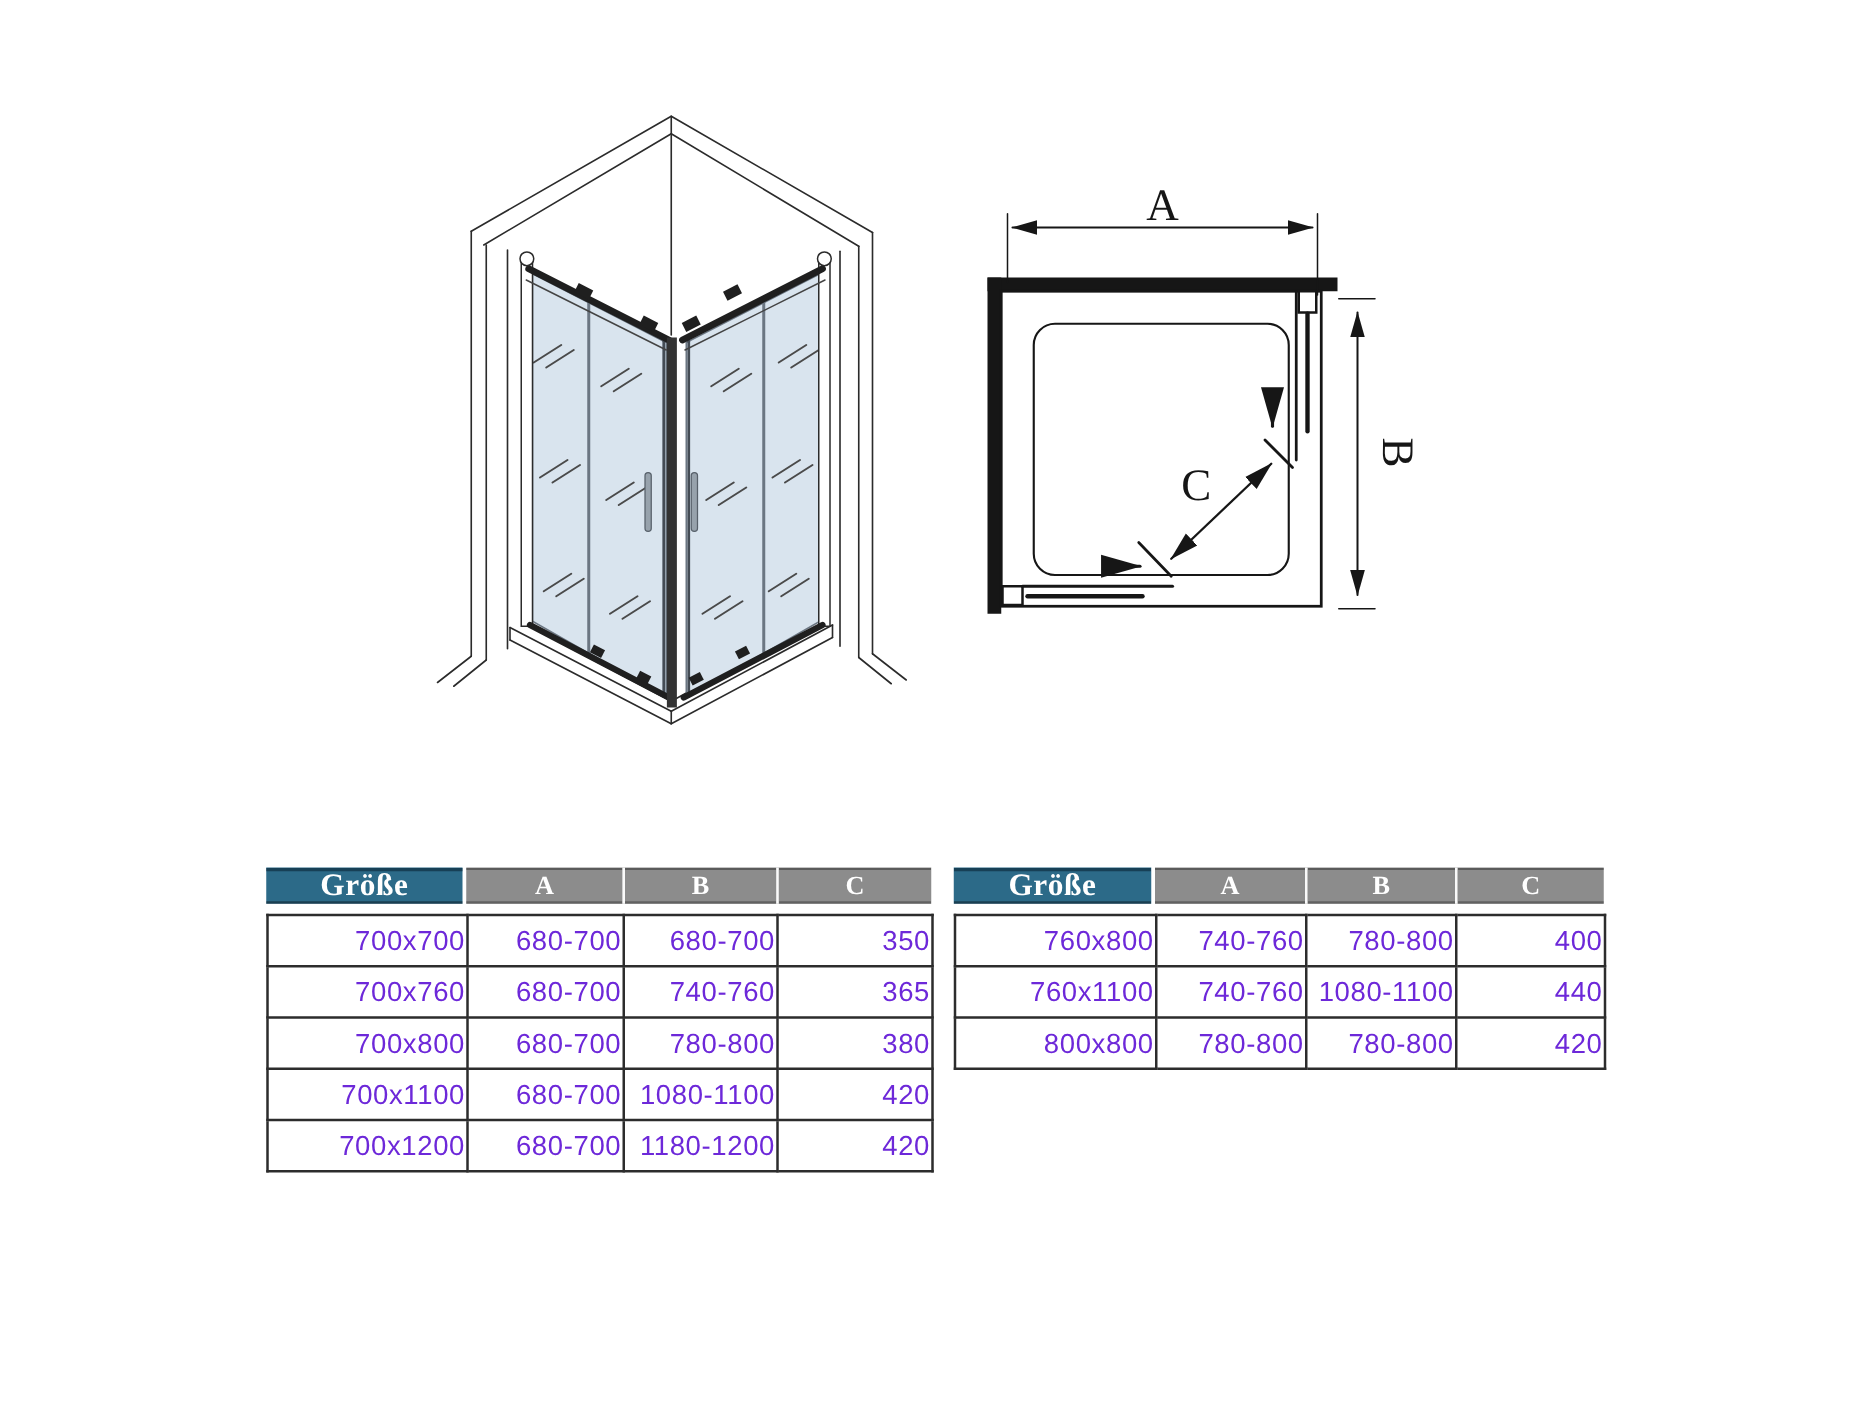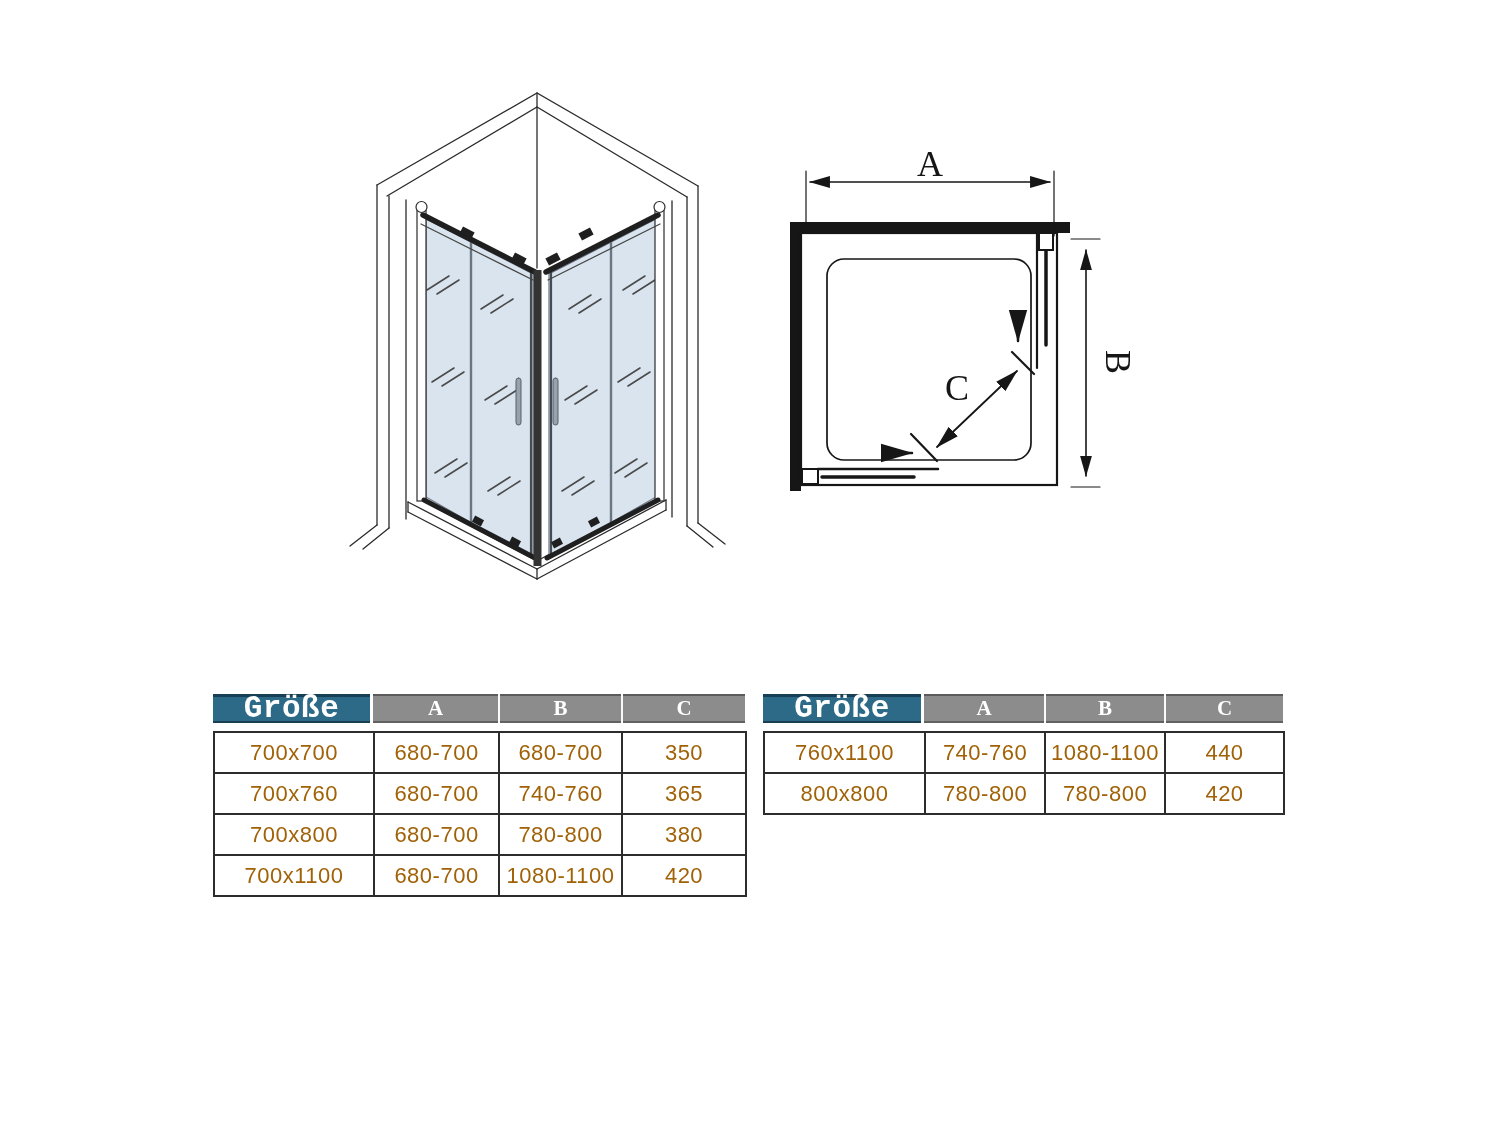--- a/index.html
+++ b/index.html
@@ -3,30 +3,30 @@
 <meta charset="utf-8">
 <style>
   html,body{margin:0;padding:0;background:#ffffff;}
   .canvas{position:relative;width:1500px;height:1125px;background:#ffffff;overflow:hidden;
           font-family:"Liberation Sans",sans-serif;}
   svg text{font-family:"Liberation Serif",serif;}
   .spec-table{position:absolute;}
   .hdr{display:flex;height:29px;}
   .hcell{box-sizing:border-box;display:flex;align-items:center;justify-content:center;
          color:#ffffff;height:29px;}
-  .hcell.size{background:#2c6a88;font-family:Liberation Mono, monospace;font-weight:bold;
-         font-size:31px;letter-spacing:0.5px;margin-right:3px;
+  .hcell.size{background:#2c6a88;font-family:Liberation Serif, serif;font-weight:bold;
+         font-size:25px;letter-spacing:0.5px;margin-right:3px;
          box-shadow:inset 0 3px 0 rgba(12,42,60,.65), inset 0 -2px 0 rgba(0,0,0,.40);}
   .hcell.col{background:#8c8c8c;font-family:"Liberation Serif",serif;font-weight:bold;
          font-size:21px;
          box-shadow:inset 0 2px 0 rgba(0,0,0,.35), inset 0 -2px 0 rgba(0,0,0,.30);}
   .hcell.col + .hcell.col{border-left:2px solid #fafafa;}
   table.body{border-collapse:collapse;table-layout:fixed;margin-top:8px;width:100%;}
-  table.body td{box-sizing:border-box;border:2px solid #2c2c2c;height:41px;text-align:center;
-         vertical-align:middle;font-size:22px;color:#a16207;letter-spacing:0.5px;
+  table.body td{box-sizing:border-box;border:2px solid #2c2c2c;height:41px;text-align:right;
+         vertical-align:middle;font-size:22px;color:#6d28d9;letter-spacing:0.5px;
          font-family:"Liberation Sans",sans-serif;background:#ffffff;}
 </style>
 </head>
 <body>
 
 <div class="canvas">
 
   <svg width="1500" height="1125" viewBox="0 0 1500 1125" style="position:absolute;left:0;top:0;">
     <defs>
       <marker id="arr" viewBox="0 0 12 8" refX="11.5" refY="4" markerWidth="13" markerHeight="9" orient="auto-start-reverse">
@@ -197,40 +197,52 @@
             <td>680-700</td>
             <td>780-800</td>
             <td>380</td>
           </tr>
           <tr>
             <td>700x1100</td>
             <td>680-700</td>
             <td>1080-1100</td>
             <td>420</td>
           </tr>
+          <tr>
+            <td>700x1200</td>
+            <td>680-700</td>
+            <td>1180-1200</td>
+            <td>420</td>
+          </tr>
         </tbody>
     </table>
   </div>
 
   <div class="spec-table" style="left:763px;top:694px;width:520px;">
     <div class="hdr">
       <div class="hcell size" style="width:158px">Größe</div>
       <div class="hcell col" style="width:120px">A</div>
       <div class="hcell col" style="width:120px">B</div>
       <div class="hcell col" style="width:119px">C</div>
     </div>
     <table class="body">
       <colgroup>
           <col style="width:161px">
           <col style="width:120px">
           <col style="width:120px">
           <col style="width:119px">
         </colgroup>
       <tbody>
           <tr>
+            <td>760x800</td>
+            <td>740-760</td>
+            <td>780-800</td>
+            <td>400</td>
+          </tr>
+          <tr>
             <td>760x1100</td>
             <td>740-760</td>
             <td>1080-1100</td>
             <td>440</td>
           </tr>
           <tr>
             <td>800x800</td>
             <td>780-800</td>
             <td>780-800</td>
             <td>420</td>

